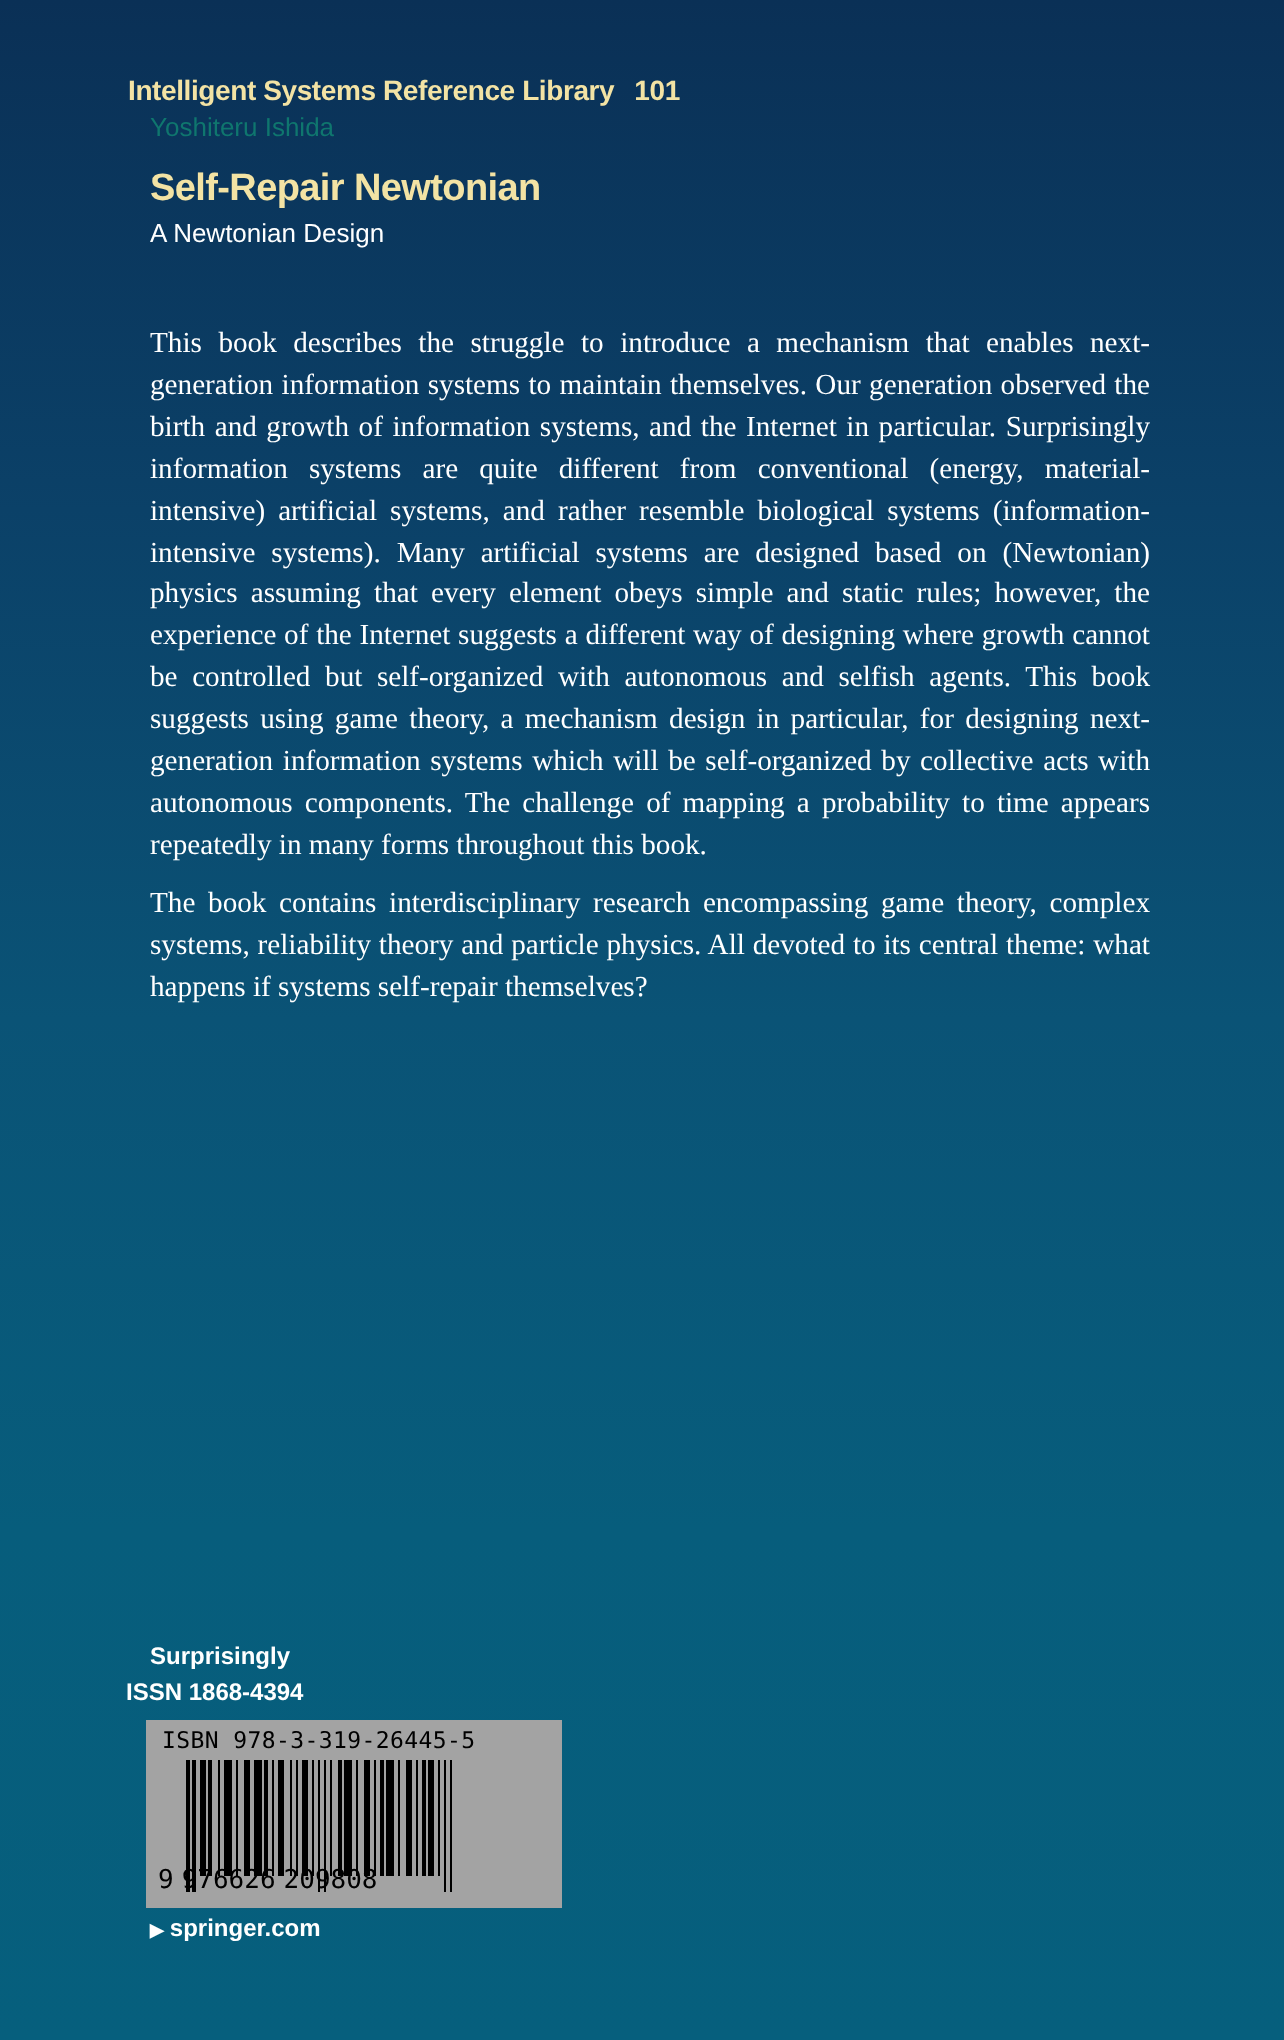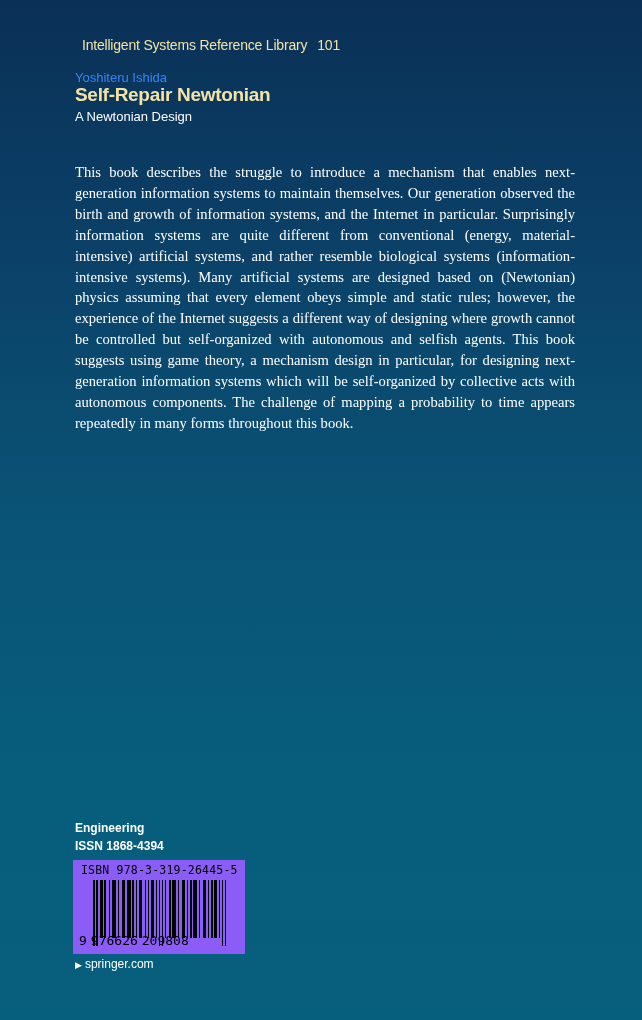--- a/index.html
+++ b/index.html
@@ -3,53 +3,53 @@
   <meta charset="utf-8">
   <style>
     html, body { margin: 0; padding: 0; }
     body {
       width: 642px; height: 1020px; overflow: hidden;
       background: linear-gradient(180deg, #0a3056 0%, #0b4168 25%, #0a5376 50%, #075d7c 75%, #065f7d 100%);
       position: relative;
       font-family: "Liberation Sans", sans-serif;
     }
     .series {
-      position: absolute; left: 82px; top: 37px;
-      color: #f3e3a4; font-weight: normal; font-size: 14px; letter-spacing: -0.2px;
+      position: absolute; left: 64px; top: 37px;
+      color: #f3e3a4; font-weight: bold; font-size: 14px; letter-spacing: -0.2px;
     }
     .series .num { margin-left: 10px; }
     .author {
-      position: absolute; left: 75px; top: 70px;
-      color: #3b82f6; font-size: 13px;
+      position: absolute; left: 75px; top: 56px;
+      color: #0f766e; font-size: 13px;
     }
     .title {
       position: absolute; left: 75px; top: 84px;
       color: #f3e3a4; font-weight: bold; font-size: 19px; letter-spacing: -0.3px;
     }
     .subtitle {
       position: absolute; left: 75px; top: 109px;
       color: #ffffff; font-size: 13px;
     }
     .blurb {
       position: absolute; left: 75px; top: 162px; width: 500px;
       color: #ffffff; font-family: "Liberation Serif", serif;
       font-size: 14.6px; line-height: 20.9px;
     }
     .blurb p { margin: 0 0 8px 0; text-align: justify; }
     .subject {
       position: absolute; left: 75px; top: 821px;
       color: #ffffff; font-weight: bold; font-size: 12px;
     }
     .issn {
-      position: absolute; left: 75px; top: 839px;
+      position: absolute; left: 63px; top: 839px;
       color: #ffffff; font-weight: bold; font-size: 12px;
     }
     .barcode-box {
-      position: absolute; left: 73px; top: 860px; width: 172px; height: 94px;
-      background: #8b5cf6;
+      position: absolute; left: 73px; top: 860px; width: 208px; height: 94px;
+      background: #a3a3a3;
     }
     .isbn-text {
       position: absolute; left: 8px; top: 3px;
       font-family: "DejaVu Sans Mono", monospace; font-size: 11.5px; color: #000;
       letter-spacing: 0.2px;
     }
     .bars {
       position: absolute; left: 20px; top: 20px; width: 146px; height: 58px;
       display: flex; align-items: flex-start;
     }
@@ -57,39 +57,40 @@
     .bars span.tall { height: 66px; }
     .bars span.gap { background: transparent; }
     .barcode-digits {
       position: absolute; left: 6px; top: 73px;
       font-family: "DejaVu Sans Mono", monospace; font-size: 13px; color: #000;
     }
     .barcode-digits .lead { margin-right: 4px; }
     .barcode-digits .g1 { margin-right: 4px; }
     .springer {
       position: absolute; left: 75px; top: 957px;
-      color: #ffffff; font-weight: normal; font-size: 12px;
+      color: #ffffff; font-weight: bold; font-size: 12px;
     }
     .springer .arrow { font-size: 9px; margin-right: 3px; }
   </style>
 </head>
 <body>
 
 <div class="series">
   <span>Intelligent Systems Reference Library</span><span class="num">101</span>
 </div>
 <div class="author">Yoshiteru Ishida</div>
 <div class="title">Self-Repair Newtonian</div>
 <div class="subtitle">A Newtonian Design</div>
 
 <div class="blurb">
   <p>This book describes the struggle to introduce a mechanism that enables next-generation information systems to maintain themselves. Our generation observed the birth and growth of information systems, and the Internet in particular. Surprisingly information systems are quite different from conventional (energy, material-intensive) artificial systems, and rather resemble biological systems (information-intensive systems). Many artificial systems are designed based on (Newtonian) physics assuming that every element obeys simple and static rules; however, the experience of the Internet suggests a different way of designing where growth cannot be controlled but self-organized with autonomous and selfish agents. This book suggests using game theory, a mechanism design in particular, for designing next-generation information systems which will be self-organized by collective acts with autonomous components. The challenge of mapping a probability to time appears repeatedly in many forms throughout this book.</p>
+  <p>The book contains interdisciplinary research encompassing game theory, complex systems, reliability theory and particle physics. All devoted to its central theme: what happens if systems self-repair themselves?</p>
 </div>
 
-<div class="subject">Engineering</div>
+<div class="subject">Surprisingly</div>
 <div class="issn">ISSN 1868-4394</div>
 
 <div class="barcode-box">
   <div class="isbn-text">ISBN 978-3-319-26445-5</div>
   <div class="bars">
     <span class="tall" style="width:1.5px"></span>
       <span class="gap" style="width:1.5px"></span>
       <span class="tall" style="width:1.5px"></span>
       <span class="gap" style="width:2px"></span>
     <span style="width:3px"></span>

